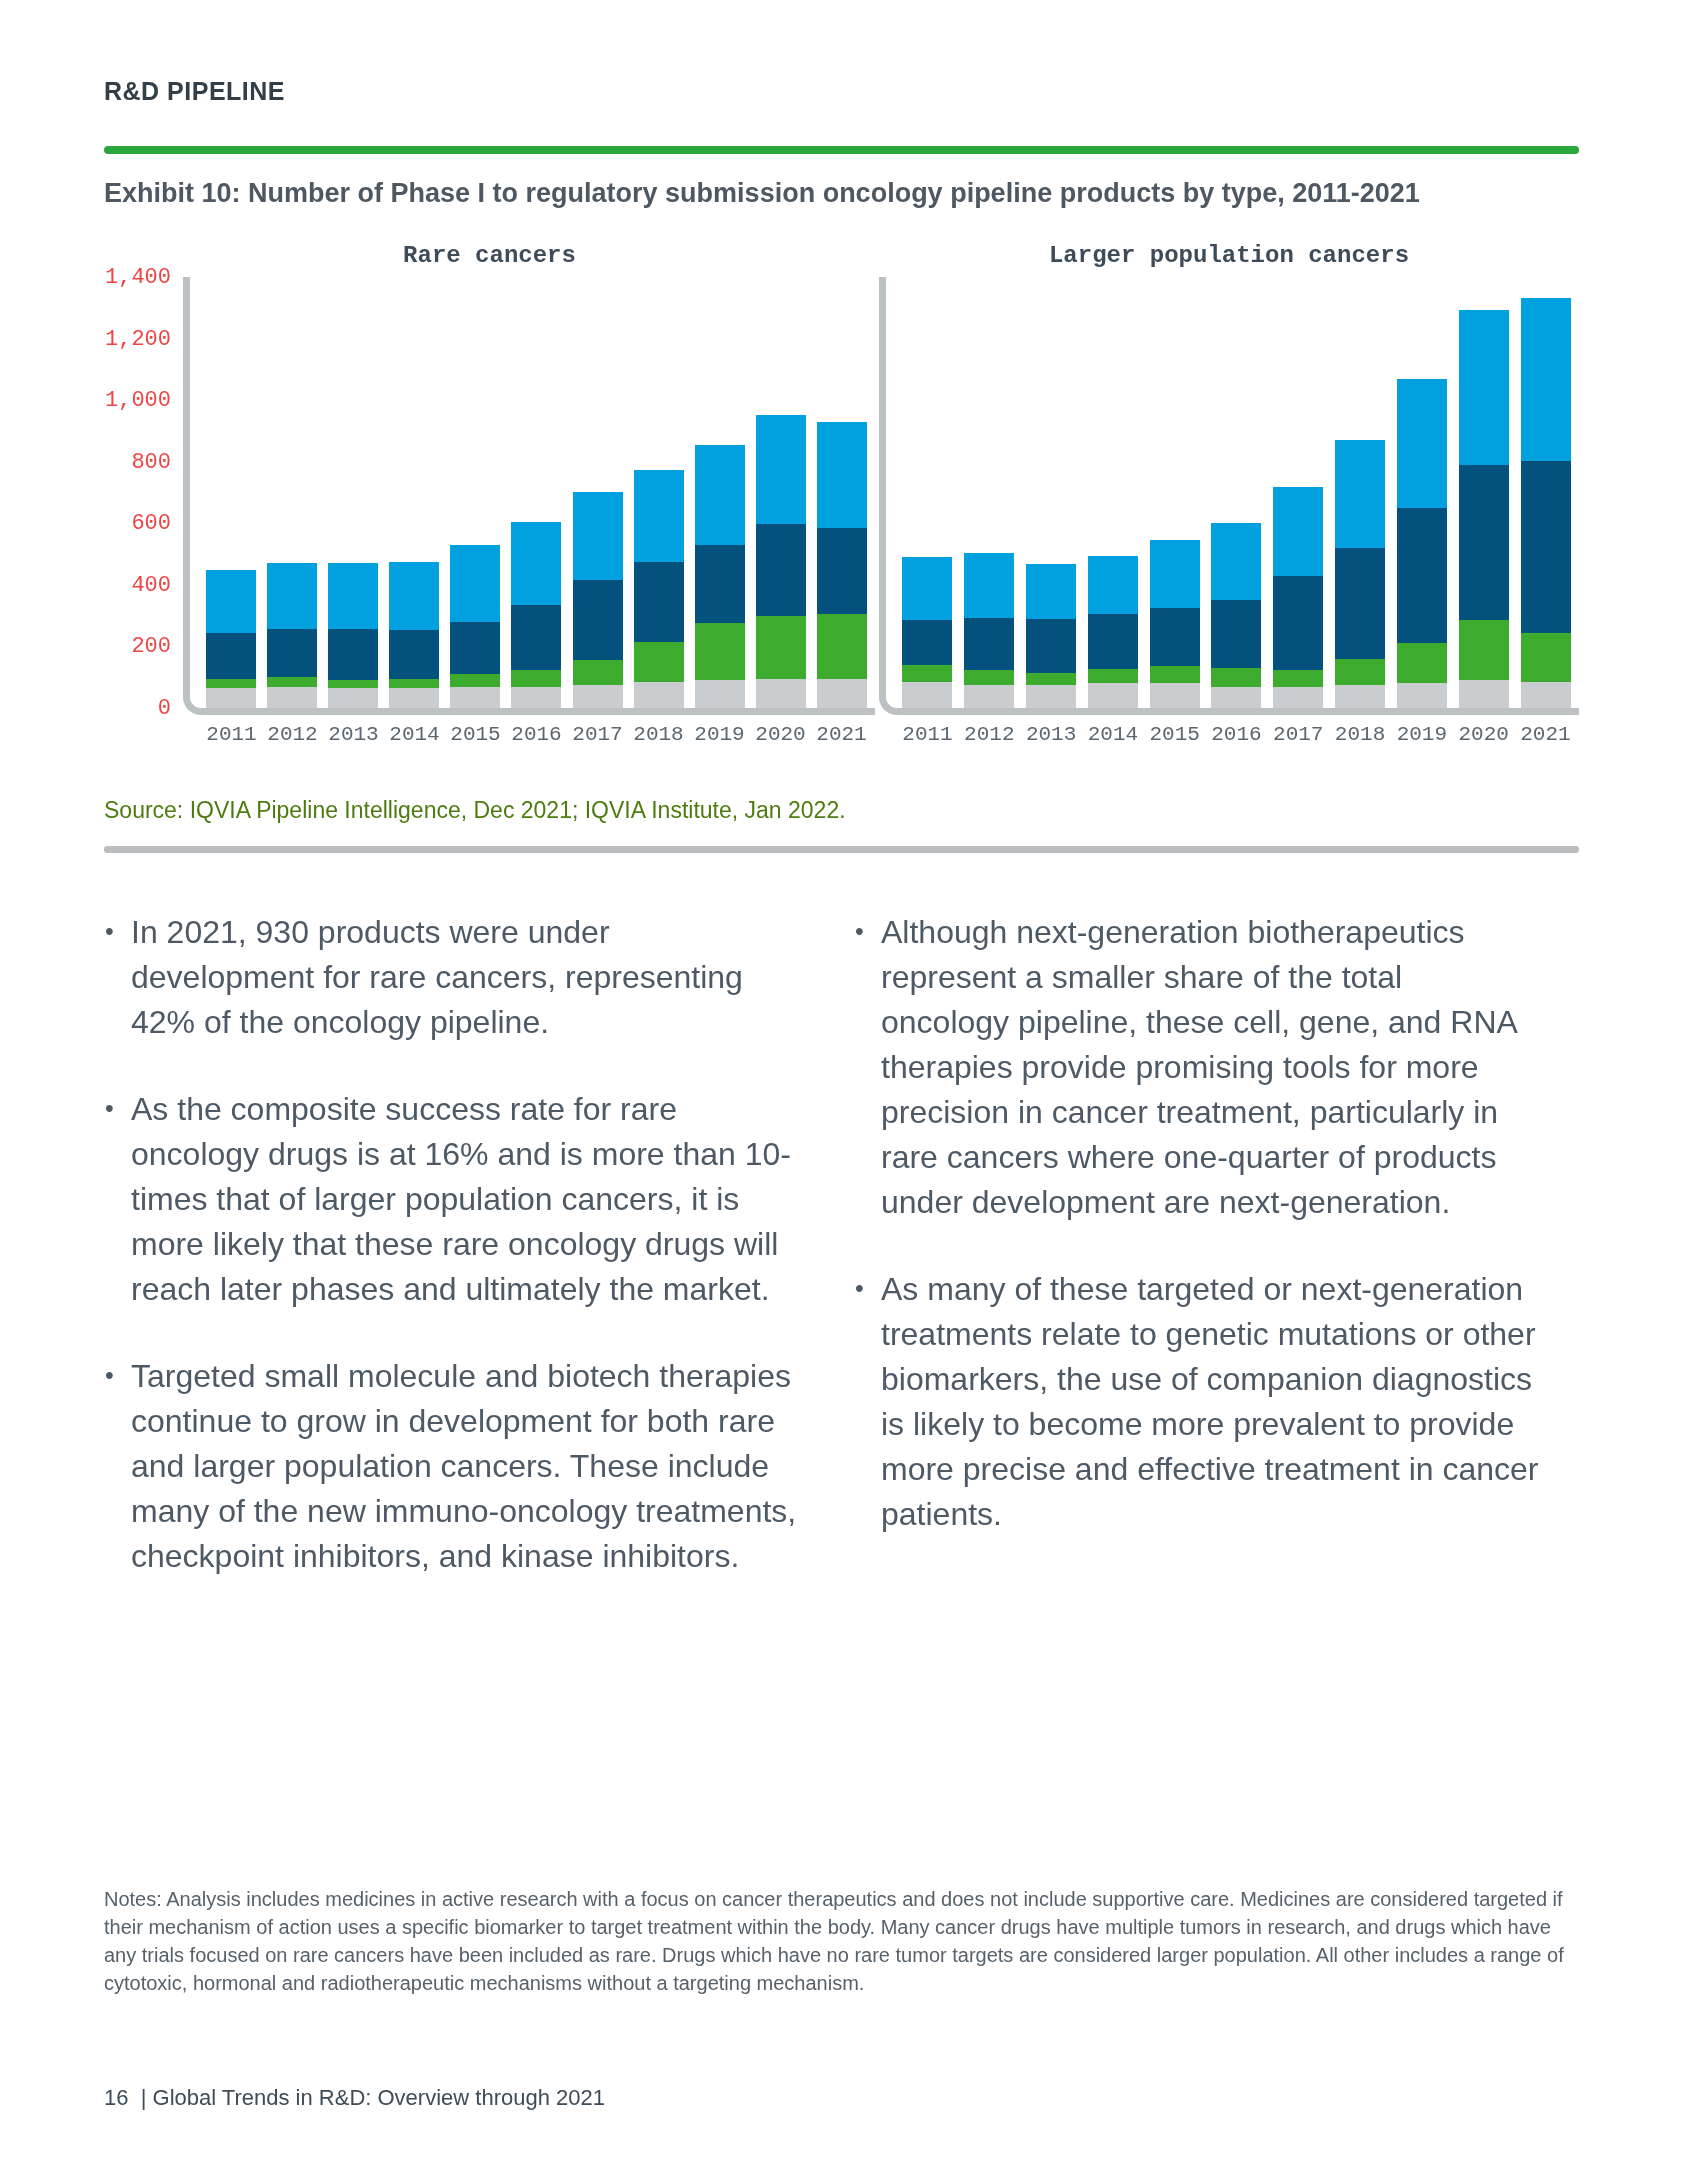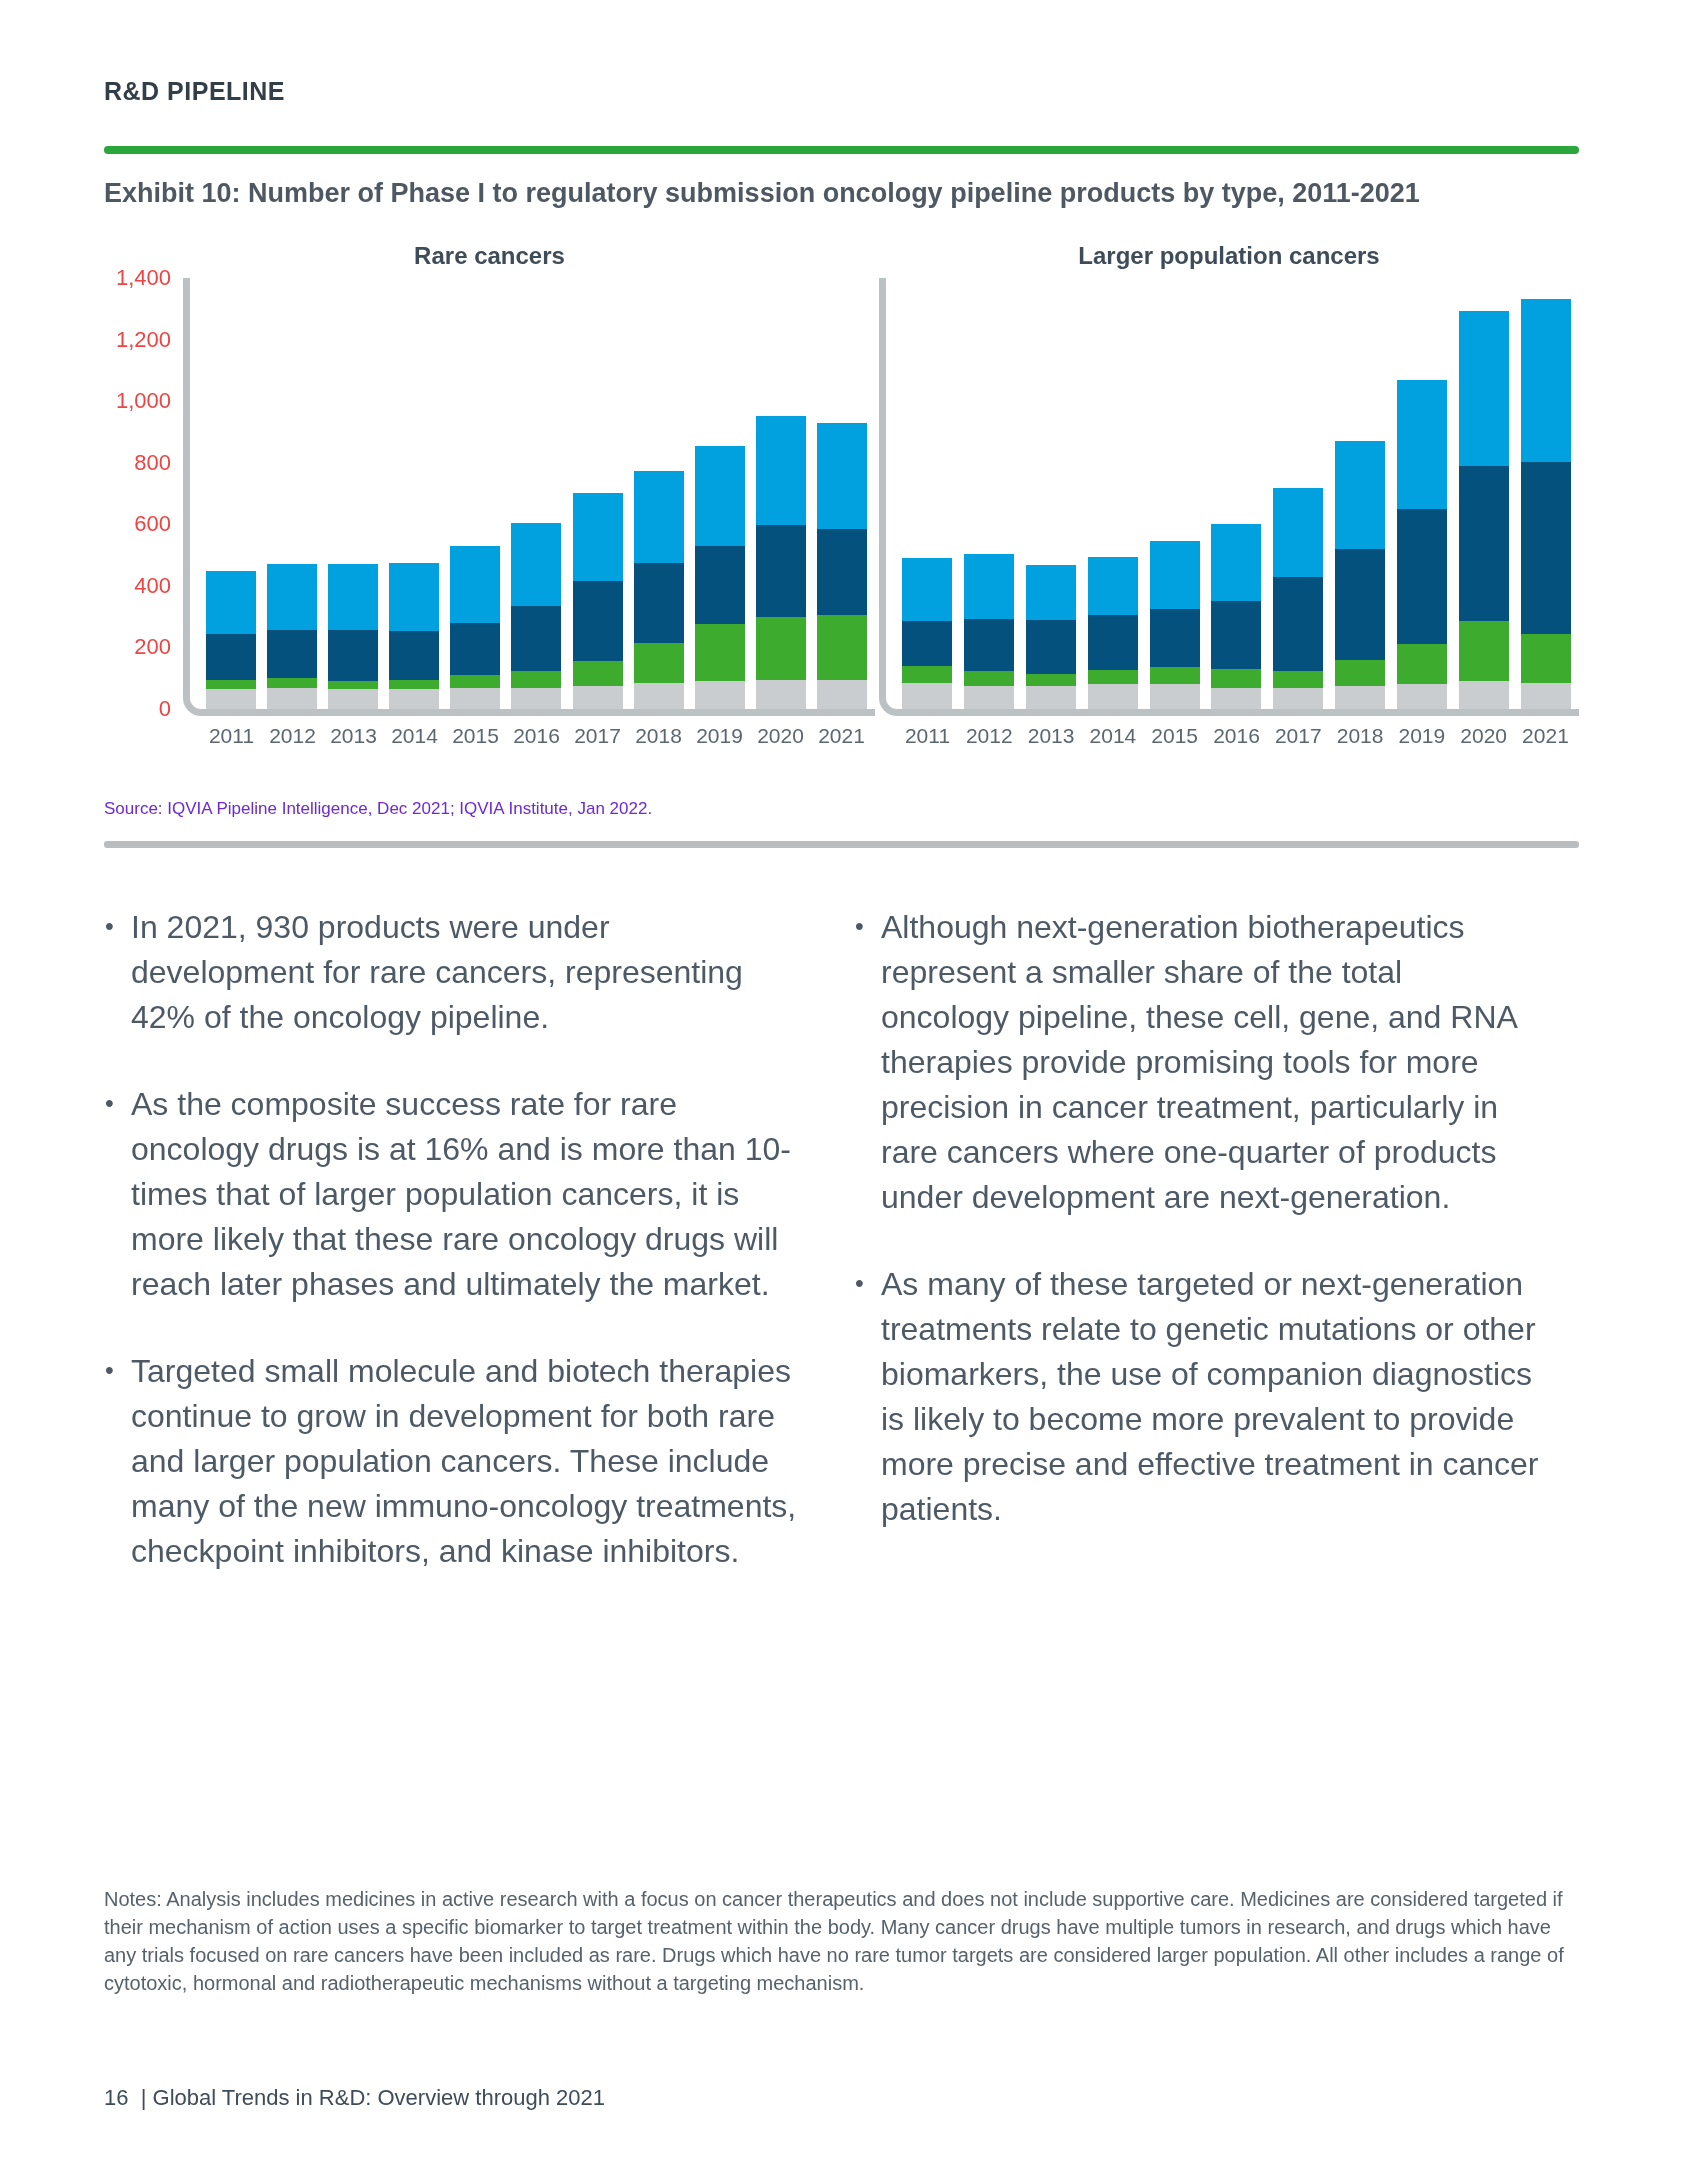--- a/index.html
+++ b/index.html
@@ -7,21 +7,21 @@
     position:relative;width:1683px;height:2178px;background:#ffffff;
     font-family:"Liberation Sans",sans-serif;color:#4D5A66;
     box-sizing:border-box;padding:77px 104px 0 104px;overflow:hidden;
   }
   .eyebrow{font-size:25px;font-weight:bold;color:#333F48;letter-spacing:0.5px;}
   .title{margin-top:36px;font-weight:bold;color:#2BA63C;font-size:43px;line-height:51px;}
   .title span{display:block;}
   .rule{margin-top:40px;height:8px;background:#2BA63C;border-radius:4px;}
   .exhibit{margin-top:24px;font-size:27px;font-weight:bold;color:#4D5863;}
 
-  .charts{margin-top:33px;display:flex;}
+  .charts{margin-top:33px;display:flex;font-family:Liberation Mono, monospace;}
   .chart-title{font-size:24px;font-weight:bold;color:#3E4C59;text-align:center;margin-bottom:8px;}
   .plot-row{display:flex;}
   .yaxis{width:79px;position:relative;height:438px;flex:none;}
   .yaxis span{position:absolute;right:12px;transform:translateY(-50%);font-size:22px;color:#ef4444;white-space:nowrap;}
   .plot{
     position:relative;height:431px;box-sizing:content-box;
     border-left:7px solid #BCC1C4;border-bottom:7px solid #BCC1C4;border-bottom-left-radius:18px;
     display:flex;align-items:flex-end;justify-content:space-between;
     padding:0 8px 0 16px;
   }
@@ -34,21 +34,21 @@
   .chart-left .years{margin-left:86px;width:661px;}
   .chart-right .years{margin-left:7px;width:669px;}
   .years span{width:51px;text-align:center;flex:none;}
 
   .legend{position:relative;height:34px;margin-top:22px;}
   .legend-item{position:absolute;top:0;display:flex;align-items:center;}
   .legend-item .sw{width:34px;height:27px;border-radius:9px;margin-right:13px;flex:none;}
   .legend-item .lbl{font-size:22px;color:#4D5A66;white-space:nowrap;}
   .li-0{left:45px;} .li-1{left:450px;} .li-2{left:743px;} .li-3{left:1173px;}
 
-  .source{margin-top:51px;font-size:17px;color:#6d28d9;}
+  .source{margin-top:51px;font-size:23px;color:#4d7c0f;}
   .divider{margin-top:22px;height:7px;background:#B9BDBF;border-radius:3px;}
 
   .bullets{display:flex;margin-top:57px;}
   .col-left{width:693px;flex:none;}
   .col-right{width:685px;flex:none;margin-left:57px;}
   .bullets ul{list-style:none;margin:0;padding:0;}
   .bullets li{position:relative;padding-left:27px;font-size:32px;line-height:45px;color:#4D5A66;margin-bottom:42px;}
   .bullets li::before{content:"\2022";position:absolute;left:1px;top:-1px;font-size:25px;color:#4D5A66;}
 
   .notes{position:absolute;left:104px;width:1460px;top:1885px;font-size:20px;line-height:28px;color:#55616B;}

